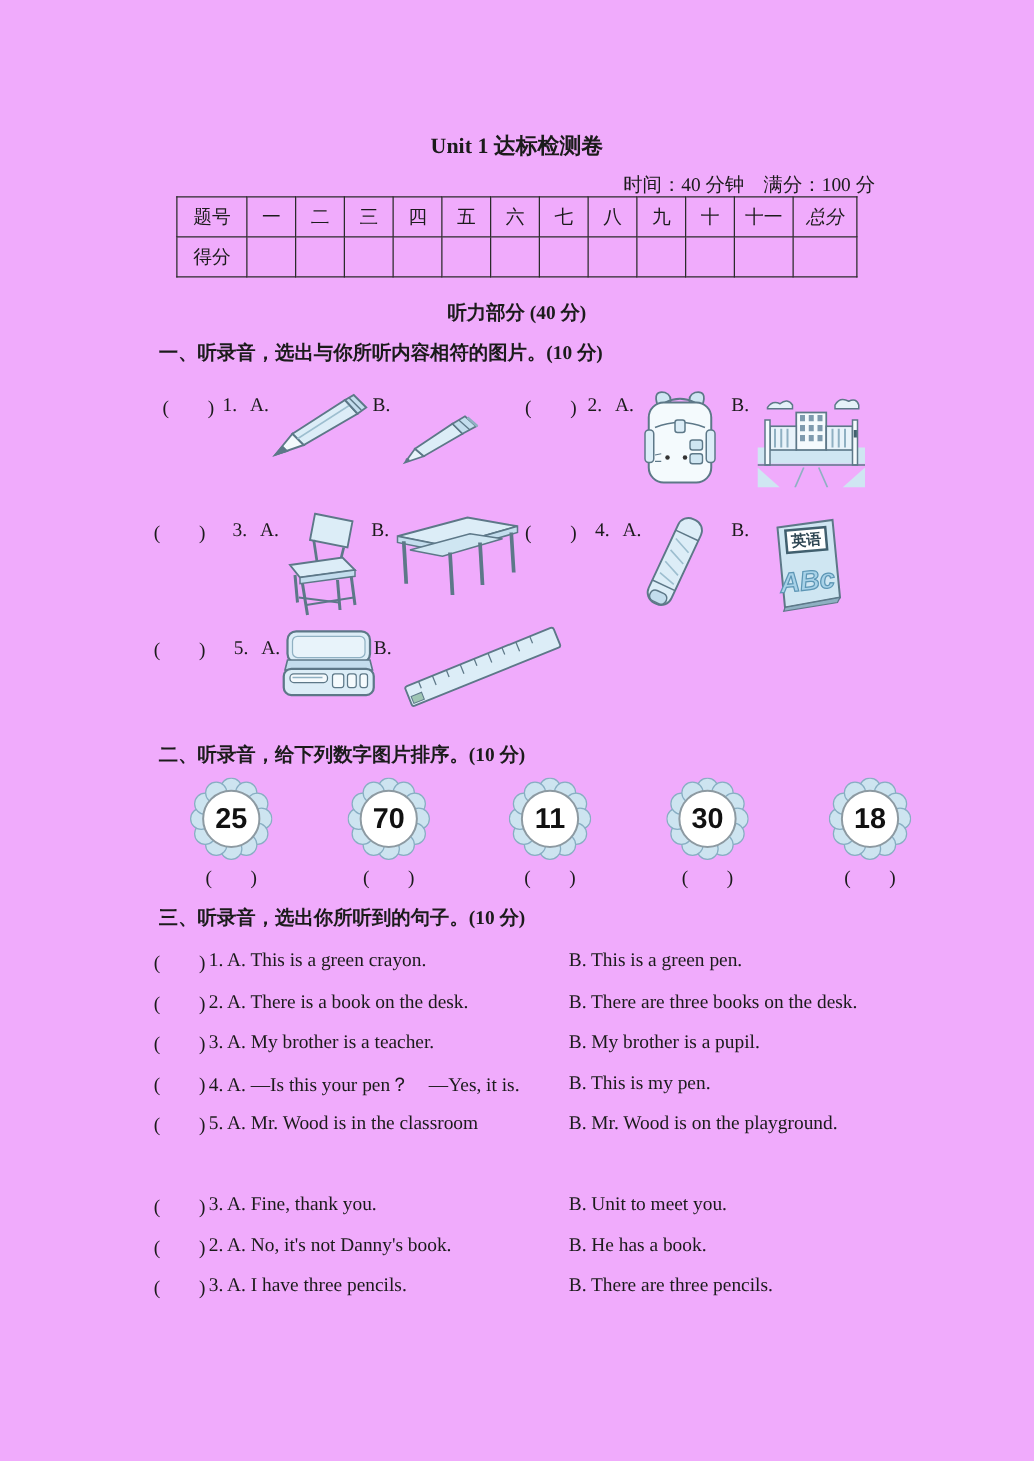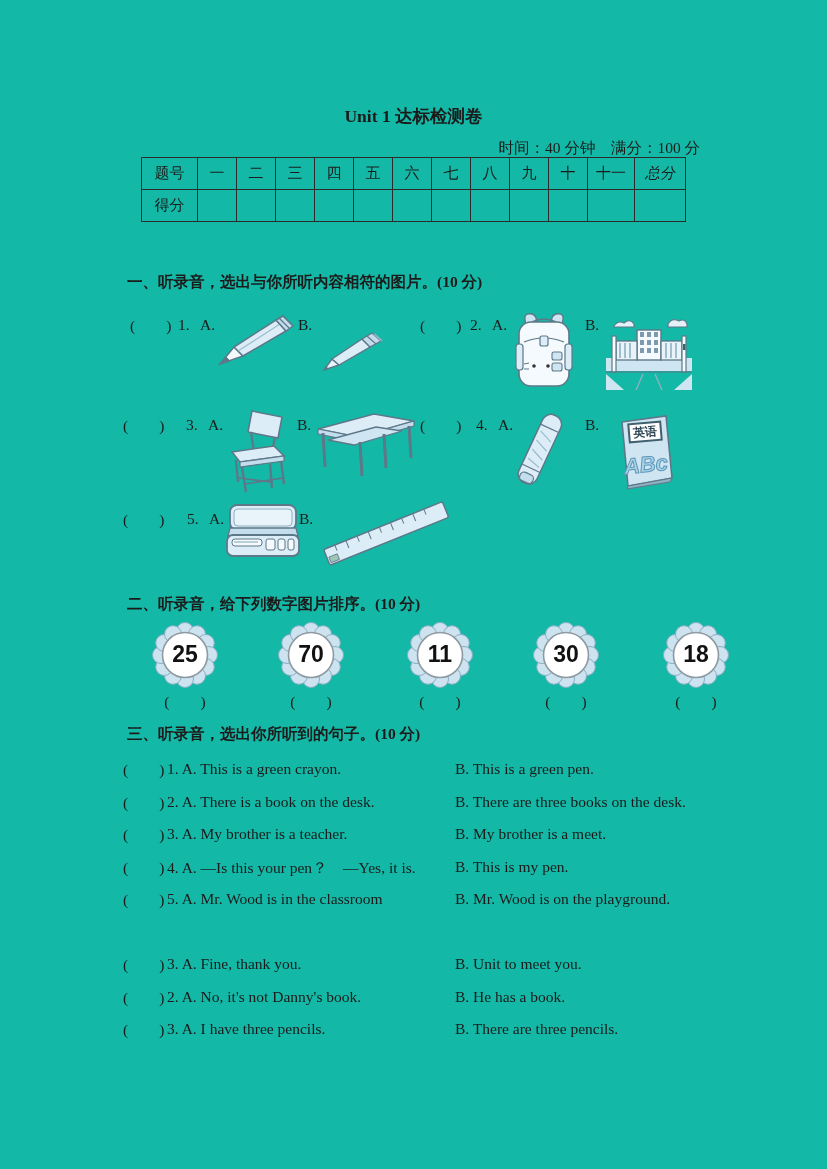--- a/index.html
+++ b/index.html
@@ -1,17 +1,17 @@
 <!DOCTYPE html>
 <html><head>
 <meta charset="utf-8">
 <style>
   html,body{margin:0;padding:0;background:#ffffff;}
   .page{
-    position:relative;width:827px;height:1169px;background:#14b8a6;overflow:hidden;
+    position:relative;width:827px;height:1169px;background:#f0abfc;overflow:hidden;
     font-family:"Liberation Serif","DejaVu Serif",serif;color:#1b1b1b;
   }
   .title{
     position:absolute;top:104px;left:0;width:827px;text-align:center;
     font-size:17.5px;font-weight:700;margin:0;
   }
   .meta{
     position:absolute;top:138px;left:0;width:700px;text-align:right;
     font-size:15.5px;
   }
@@ -90,20 +90,21 @@
       <td></td>
       <td></td>
       <td></td>
       <td></td>
       <td></td>
       <td></td>
     </tr>
     </tbody>
   </table>
 
+  <div class="part-header">听力部分 (40 分)</div>
 
   <div class="sec-heading s1h">一、听录音，选出与你所听内容相符的图片。(10 分)</div>
 
   <div class="pics">
 
     <span style="left:130px;top:16px">(　　)</span>
     <span style="left:178px;top:16px">1.</span>
     <span style="left:200px;top:16px">A.</span>
     <svg style="left:214px;top:10px" width="85" height="62" viewBox="0 0 85 62">
       <polygon points="6,54 20,37 29,46" fill="#f3fafd" stroke="#5d7888" stroke-width="1.5"></polygon>
@@ -385,21 +386,21 @@
       <span class="bcol">B. This is a green pen.</span>
     </div>
     <div class="trow r1">
       <span class="blank">(　　)</span>
       <span class="acol">2. A. There is a book on the desk.</span>
       <span class="bcol">B. There are three books on the desk.</span>
     </div>
     <div class="trow r2">
       <span class="blank">(　　)</span>
       <span class="acol">3. A. My brother is a teacher.</span>
-      <span class="bcol">B. My brother is a meet.</span>
+      <span class="bcol">B. My brother is a pupil.</span>
     </div>
     <div class="trow r3">
       <span class="blank">(　　)</span>
       <span class="acol">4. A. —Is this your pen？　—Yes, it is.</span>
       <span class="bcol">B. This is my pen.</span>
     </div>
     <div class="trow r4">
       <span class="blank">(　　)</span>
       <span class="acol">5. A. Mr. Wood is in the classroom</span>
       <span class="bcol">B. Mr. Wood is on the playground.</span>

